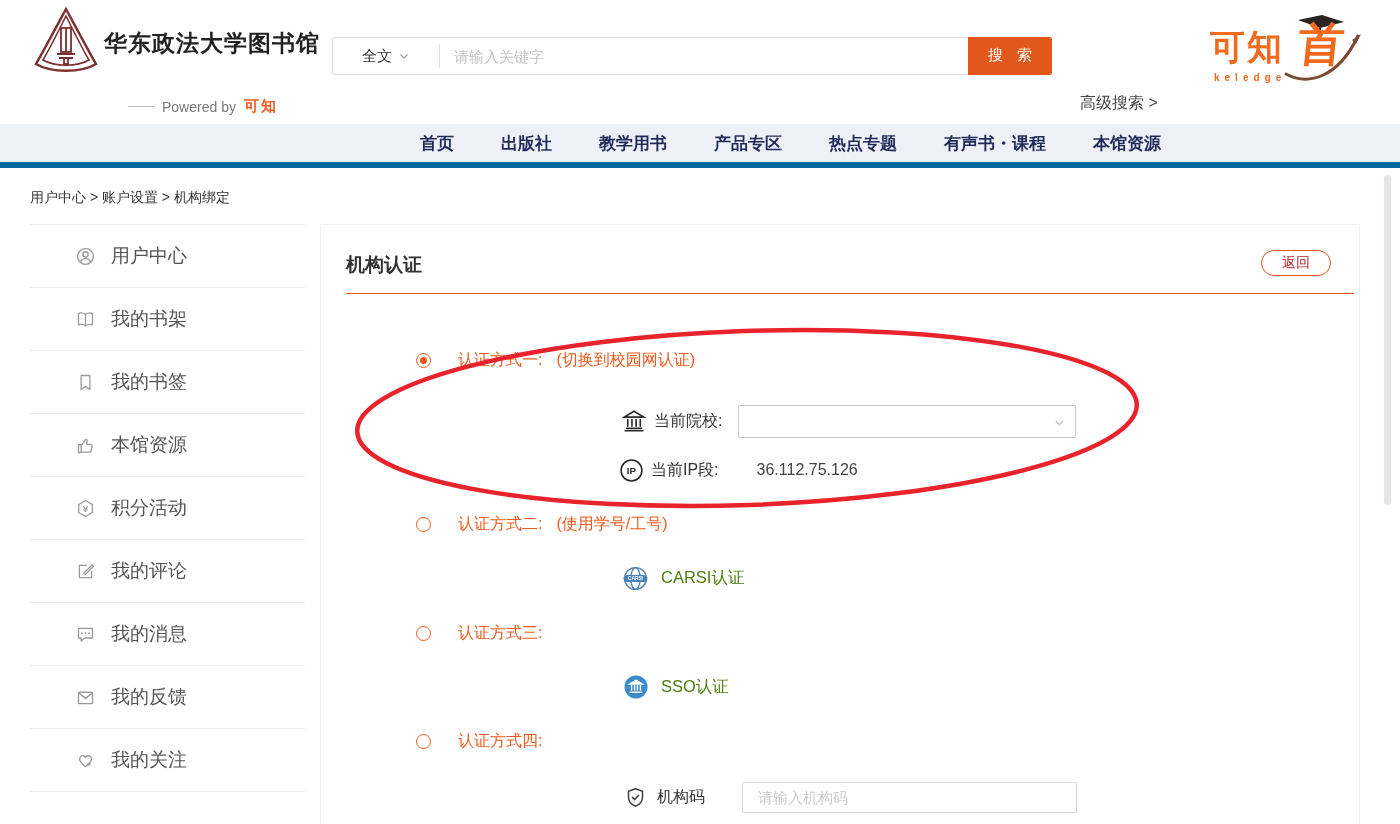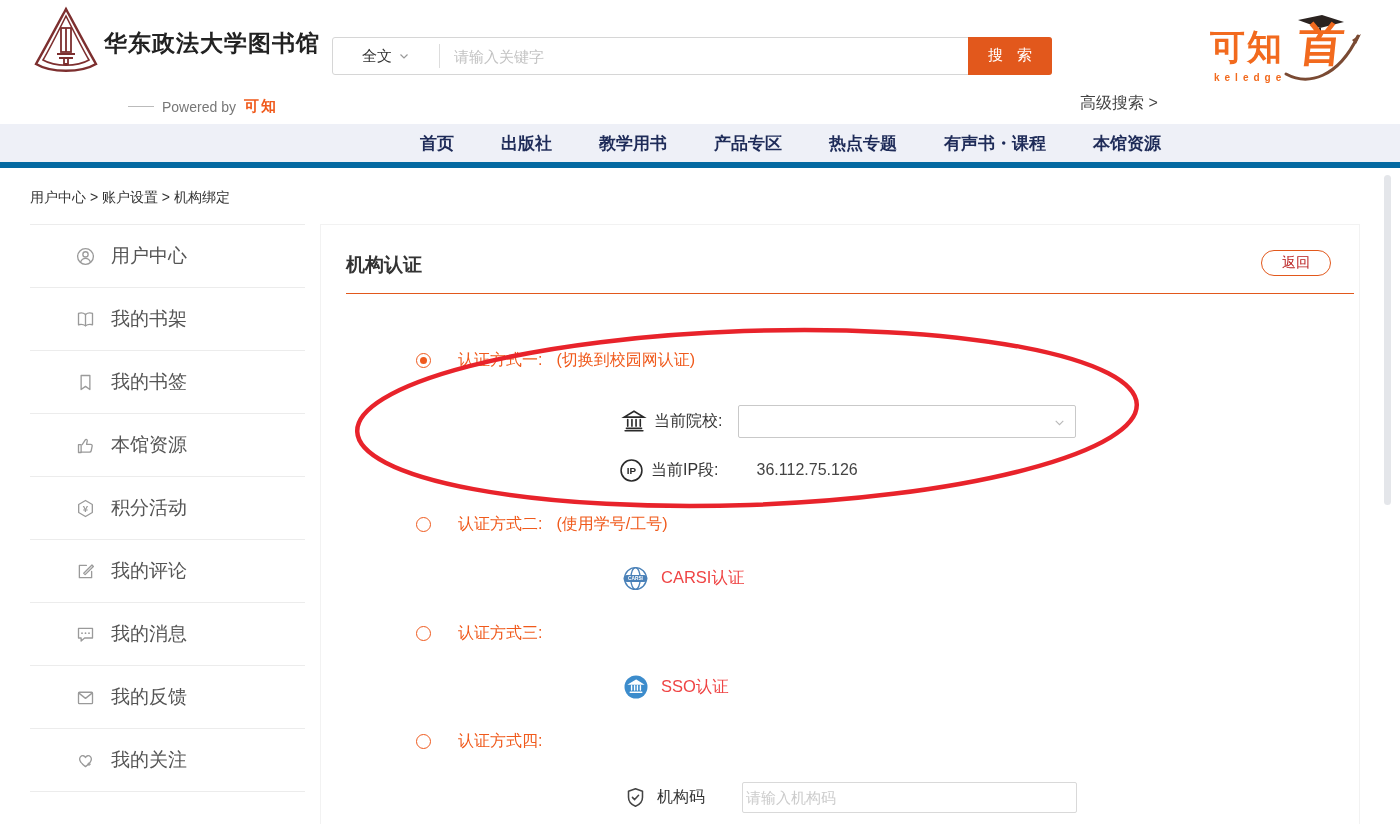--- a/index.html
+++ b/index.html
@@ -61,24 +61,24 @@
   .m-hint  { margin-left:14px; font-size:16px; color:#f05a1c; }
 
   .school-row { position:absolute; left:300px; top:179px; height:34px; display:flex; align-items:center; }
   .ip-row     { position:absolute; left:298px; top:230px; height:30px; display:flex; align-items:center; }
   .field-label { margin-left:7px; font-size:16px; color:#333; white-space:nowrap; }
   .school-select { margin-left:16px; width:338px; height:33px; border:1px solid #c9c9c9; border-radius:2px; position:relative; display:flex; align-items:center; justify-content:center; font-size:15px; color:#333; padding-right:26px; padding-left:8px; cursor:pointer; background:#fff; }
   .school-select svg { position:absolute; right:9px; top:10px; width:13px; height:13px; stroke:#b8b8b8; }
   .ip-value { margin-left:38px; font-size:16px; color:#444; }
 
   .auth-link-row { position:absolute; display:flex; align-items:center; }
-  .auth-link-row .txt { margin-left:12px; font-size:16.5px; color:#ef4444; cursor:pointer; }
+  .auth-link-row .txt { margin-left:12px; font-size:16.5px; color:#4d7c0f; cursor:pointer; }
 
   .org-row { position:absolute; left:303px; top:556px; height:32px; display:flex; align-items:center; }
-  .org-input { margin-left:37px; width:335px; height:31px; border:1px solid #d9d9d9; border-radius:2px; padding:0 3px; font-size:15px; font-family:"Liberation Sans",sans-serif; color:#333; outline:none; }
+  .org-input { margin-left:37px; width:335px; height:31px; border:1px solid #d9d9d9; border-radius:2px; padding:0 15px; font-size:15px; font-family:"Liberation Sans",sans-serif; color:#333; outline:none; }
   .org-input::placeholder { color:#ccc; }
 
   .ellipse-svg { left:340px; top:318px; width:820px; height:200px; pointer-events:none; z-index:10; }
 
   .scroll-thumb { right:9px; top:175px; width:7px; height:330px; border-radius:4px; background:#e4e6ea; z-index:20; cursor:pointer; }
 </style>
 </head>
 <body>
 
 <div class="abs emblem">

